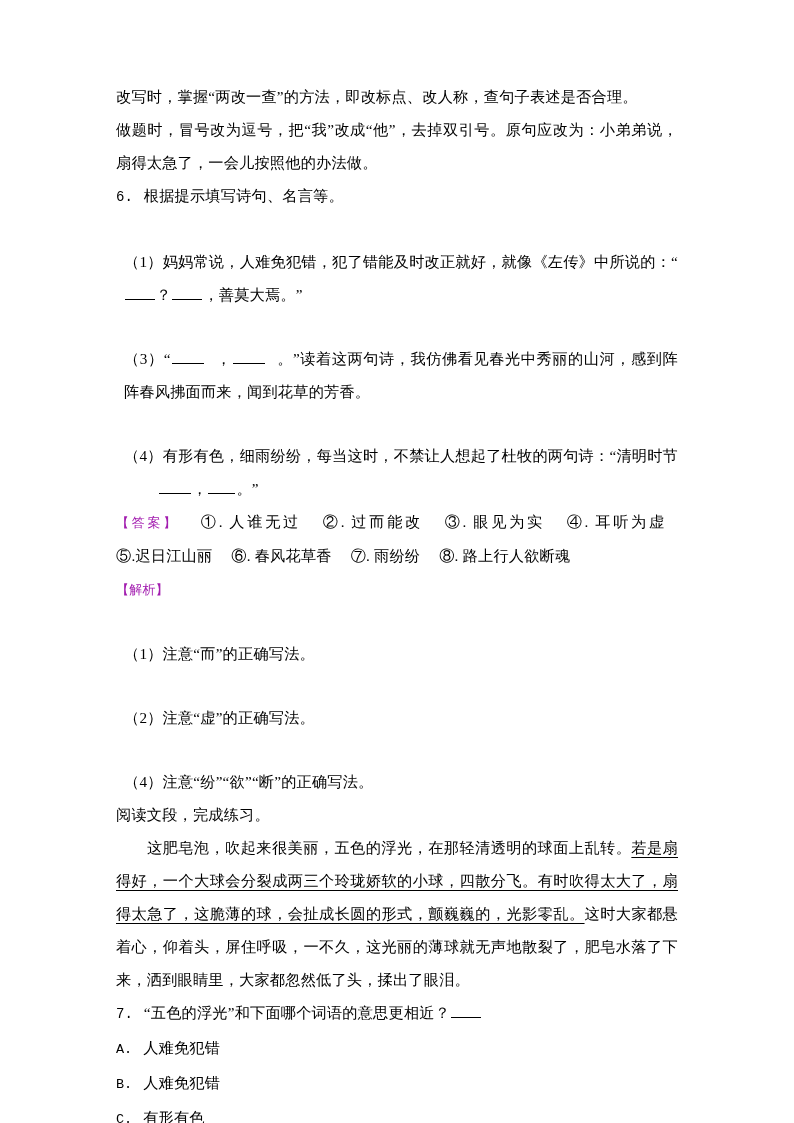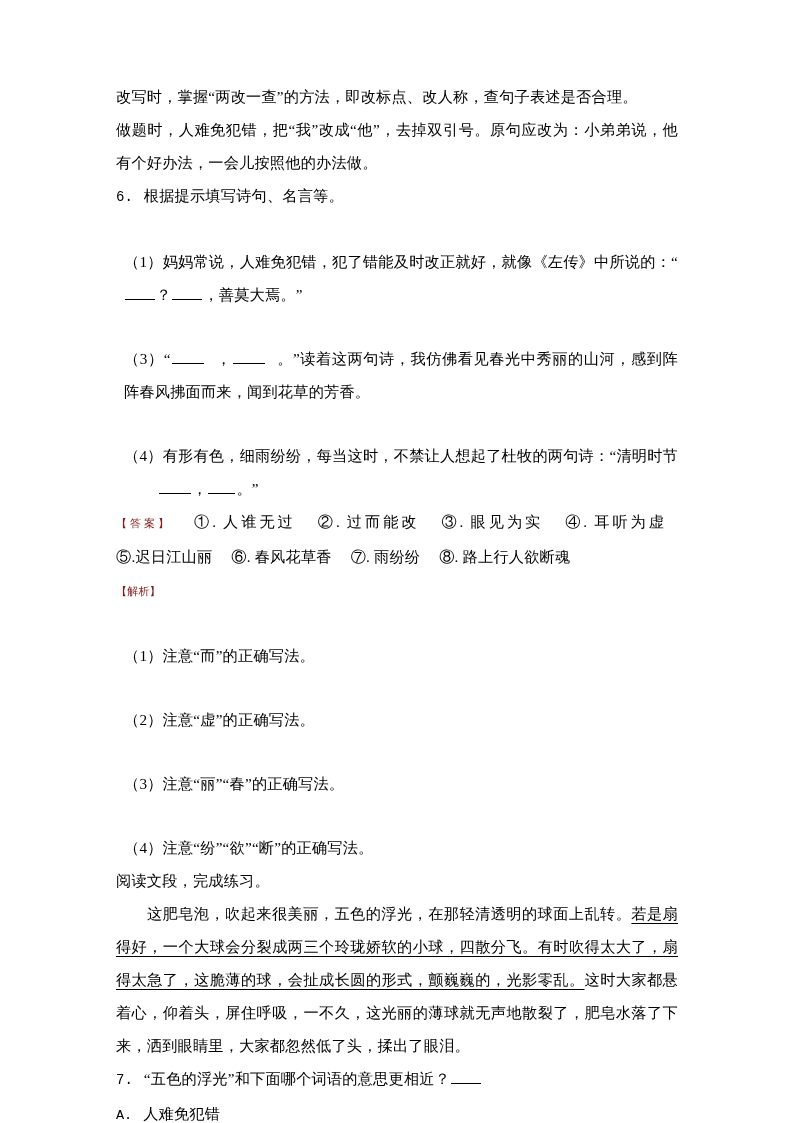--- a/index.html
+++ b/index.html
@@ -54,22 +54,22 @@
     width: 30px;
     height: 13px;
     vertical-align: baseline;
     margin: 0 1px;
   }
   .blank.w-sm { width: 27px; }
   .blank.w-md { width: 32px; }
 
   
   .tag-blue {
-    color: #7f1d1d;
-    font-size: 11px;
+    color: #a21caf;
+    font-size: 13px;
   }
 
   
   .ul-run {
     text-decoration: underline;
     text-underline-offset: 3.5px;
     text-decoration-thickness: 1.4px;
   }
 
   .gap-wide { display: inline-block; width: 34px; }
@@ -78,39 +78,38 @@
 
   .ans-line { white-space: nowrap; }
 </style>
 </head>
 <body>
 
 <div class="page">
   <div class="body-col">
 
     <p class="p-block">改写时，掌握“两改一查”的方法，即改标点、改人称，查句子表述是否合理。</p>
-    <p class="p-block">做题时，人难免犯错，把“我”改成“他”，去掉双引号。原句应改为：小弟弟说，他有个好办法，一会儿按照他的办法做。</p>
+    <p class="p-block">做题时，冒号改为逗号，把“我”改成“他”，去掉双引号。原句应改为：小弟弟说，扇得太急了，一会儿按照他的办法做。</p>
 
     <p class="p-block"><span class="qnum">6.</span><span class="gap-sm"></span><span>根据提示填写诗句、名言等。</span></p>
 
     <p class="p-block pad-left"><span>（1）</span><span>妈妈常说，人难免犯错，犯了错能及时改正就好，就像《左传》中所说的：“</span><span class="blank"></span><span>？</span><span class="blank"></span><span>，善莫大焉。”</span></p>
 
 
     <p class="p-block pad-left"><span>（3）</span><span>“</span><span class="blank w-md"></span><span class="gap-sm"></span><span>，</span><span class="blank w-md"></span><span class="gap-sm"></span><span>。”读着这两句诗，我仿佛看见春光中秀丽的山河，感到阵阵春风拂面而来，闻到花草的芳香。</span></p>
 
     <p class="p-block pad-left"><span>（4）</span><span>有形有色，细雨纷纷，每当这时，不禁让人想起了杜牧的两句诗：“清明时节</span><span class="gap-wide"></span><span class="blank w-md"></span><span>，</span><span class="blank w-sm"></span><span>。”</span></p>
 
     <p class="p-block"><span class="tag-blue">【答案】</span><span class="gap-mid"></span><span class="ans-line"><span>①.</span>&nbsp;<span>人谁无过</span></span><span class="gap-mid"></span><span class="ans-line"><span>②.</span>&nbsp;<span>过而能改</span></span><span class="gap-mid"></span><span class="ans-line"><span>③.</span>&nbsp;<span>眼见为实</span></span><span class="gap-mid"></span><span class="ans-line"><span>④.</span>&nbsp;<span>耳听为虚</span></span><span class="gap-sm"></span><span class="ans-line"><span>⑤.</span><span>迟日江山丽</span></span><span class="gap-mid"></span><span class="ans-line"><span>⑥.</span>&nbsp;<span>春风花草香</span></span><span class="gap-mid"></span><span class="ans-line"><span>⑦.</span>&nbsp;<span>雨纷纷</span></span><span class="gap-mid"></span><span class="ans-line"><span>⑧.</span>&nbsp;<span>路上行人欲断魂</span></span></p>
 
     <p class="p-block"><span class="tag-blue">【解析】</span></p>
 
 
     <p class="p-block pad-left">（1）注意“而”的正确写法。</p>
     <p class="p-block pad-left">（2）注意“虚”的正确写法。</p>
-    <p class="p-block pad-left">（3）注意“丽”“春”的正确写法。</p>
     <p class="p-block pad-left">（4）注意“纷”“欲”“断”的正确写法。</p>
 
     <p class="p-block">阅读文段，完成练习。</p>
 
     <p class="p-block" style="text-indent: 31px;"><span>这肥皂泡，吹起来很美丽，五色的浮光，在那轻清透明的球面上乱转。</span><span class="ul-run">若是扇得好，一个大球会分裂成两三个玲珑娇软的小球，四散分飞。有时吹得太大了，扇得太急了，这脆薄的球，会扯成长圆的形式，颤巍巍的，光影零乱。</span><span>这时大家都悬着心，仰着头，屏住呼吸，一不久，这光丽的薄球就无声地散裂了，肥皂水落了下来，洒到眼睛里，大家都忽然低了头，揉出了眼泪。</span></p>
 
     <p class="p-block"><span class="qnum">7.</span><span class="gap-sm"></span><span>“五色的浮光”和下面哪个词语的意思更相近？</span><span class="blank"></span></p>
 
     <p class="p-block"><span class="opt-letter">A.</span><span class="gap-sm"></span><span>人难免犯错</span></p>
     <p class="p-block"><span class="opt-letter">B.</span><span class="gap-sm"></span><span>人难免犯错</span></p>

